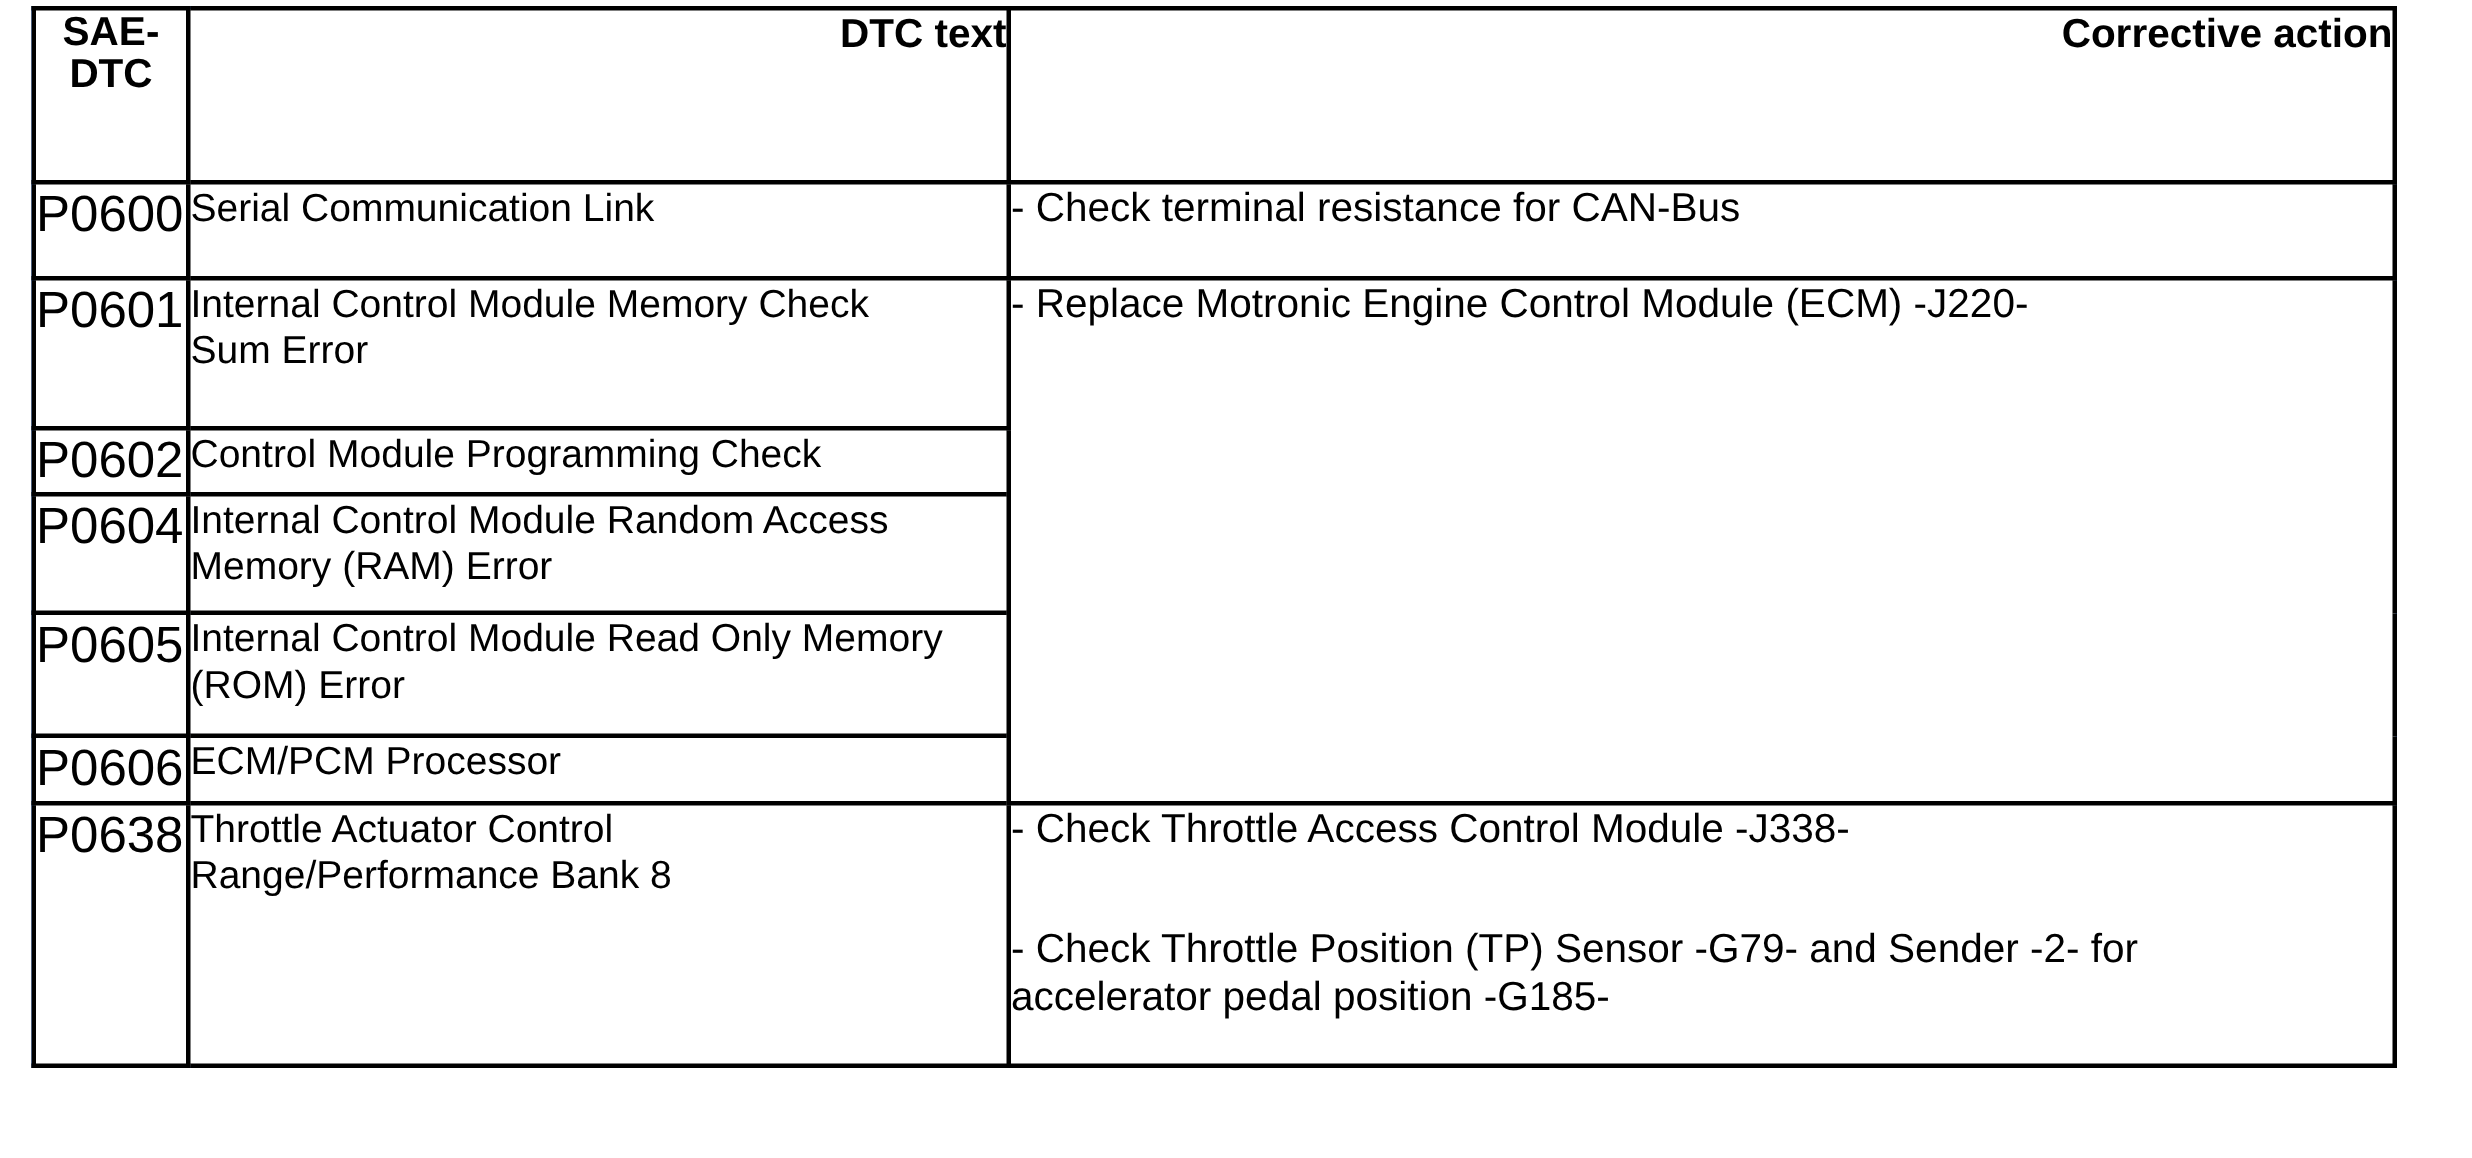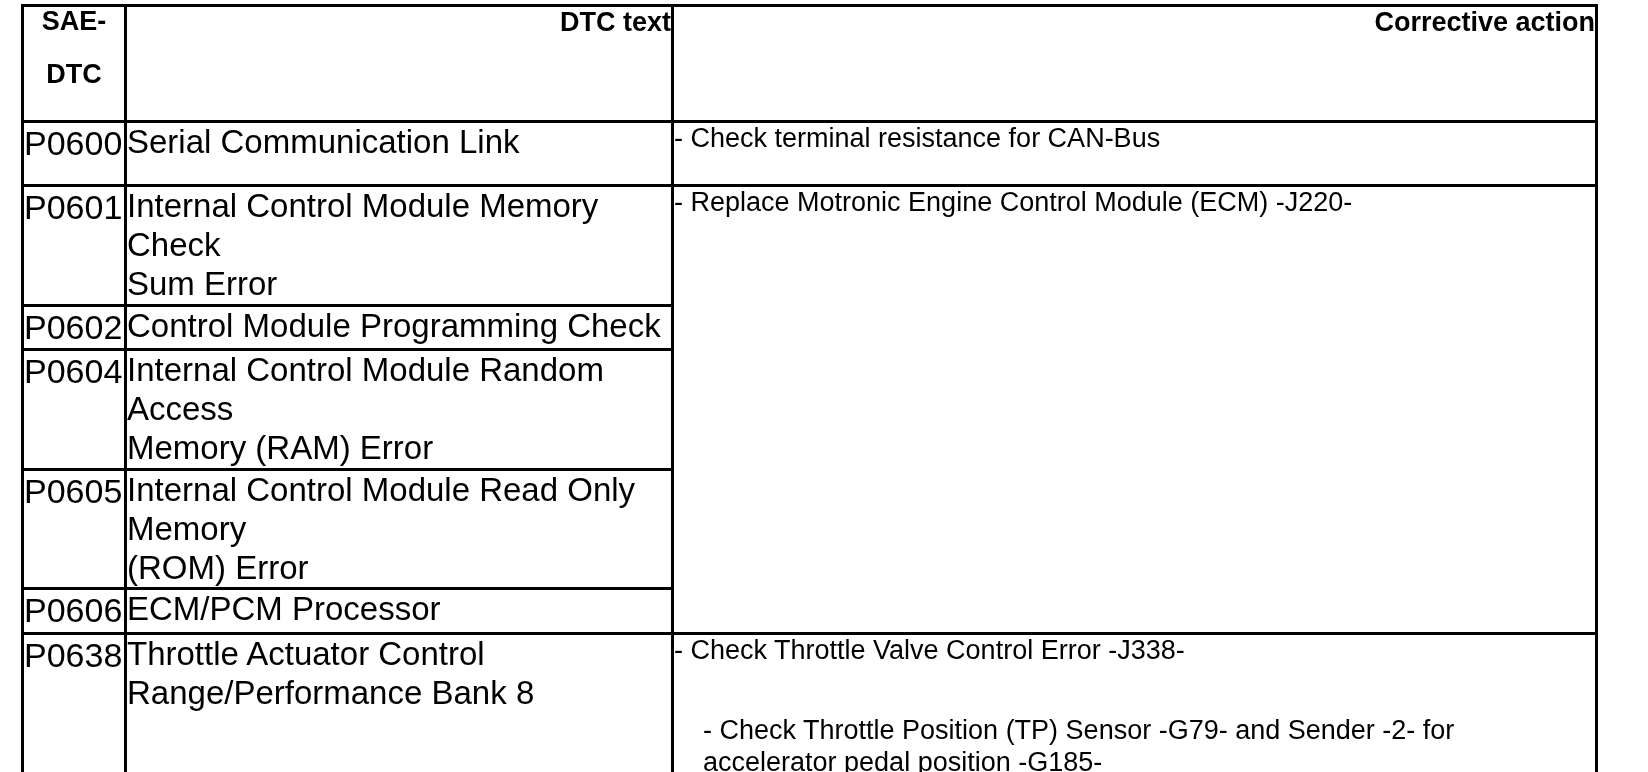--- a/index.html
+++ b/index.html
@@ -51,53 +51,51 @@
     height: 113px;
     text-align: center;
     vertical-align: top;
     font-weight: bold;
     font-size: 27px;
     line-height: 1.05;
     padding-top: 14px;
   }
   th.head-code .line2 {
     display: block;
-    margin-top: 25px;
   }
   th.head-center {
     text-align: right;
     vertical-align: top;
     font-weight: bold;
     font-size: 27px;
     padding-top: 14px;
   }
 
   
   td.code-cell {
     font-size: 34px;
     line-height: 1.18;
     padding: 9px 0 0 9px;
     white-space: nowrap;
   }
   td.text-cell {
-    font-size: 33px;
+    font-size: 26px;
     line-height: 1.18;
     padding: 9px 8px 6px 14px;
   }
   td.act-cell {
     font-size: 27px;
     line-height: 1.18;
     padding: 28px 10px 6px 16px;
   }
   td.act-cell .para {
     margin: 0 0 0 0;
   }
   td.act-cell .para + .para {
     margin-top: 48px;
-    padding-left: 29px;
   }
 
   
   tr.r-p0600 td { height: 61px; }
   tr.r-p0601 td { height: 97px; }
   tr.r-p0602 td { height: 41px; }
   tr.r-p0604 td { height: 76px; }
   tr.r-p0605 td { height: 79px; }
   tr.r-p0606 td { height: 42px; }
   tr.r-p0638 td { height: 172px; }
@@ -185,21 +183,21 @@
       </tr>
 
       <tr class="r-p0638">
         <td class="code-cell">P0638</td>
         <td class="text-cell">
           <span class="nowrap-line">Throttle Actuator Control</span>
           <span class="nowrap-line">Range/Performance Bank 8</span>
         </td>
         <td class="act-cell" rowspan="1">
           <div class="para">
-            <span class="nowrap-line">- Check Throttle Valve Control Error -J338-</span>
+            <span class="nowrap-line">- Check Throttle Access Control Module -J338-</span>
           </div>
           <div class="para">
             <span class="nowrap-line">- Check Throttle Position (TP) Sensor -G79- and Sender -2- for</span>
             <span class="nowrap-line">accelerator pedal position -G185-</span>
           </div>
         </td>
       </tr>
 
     </tbody>
   </table>

